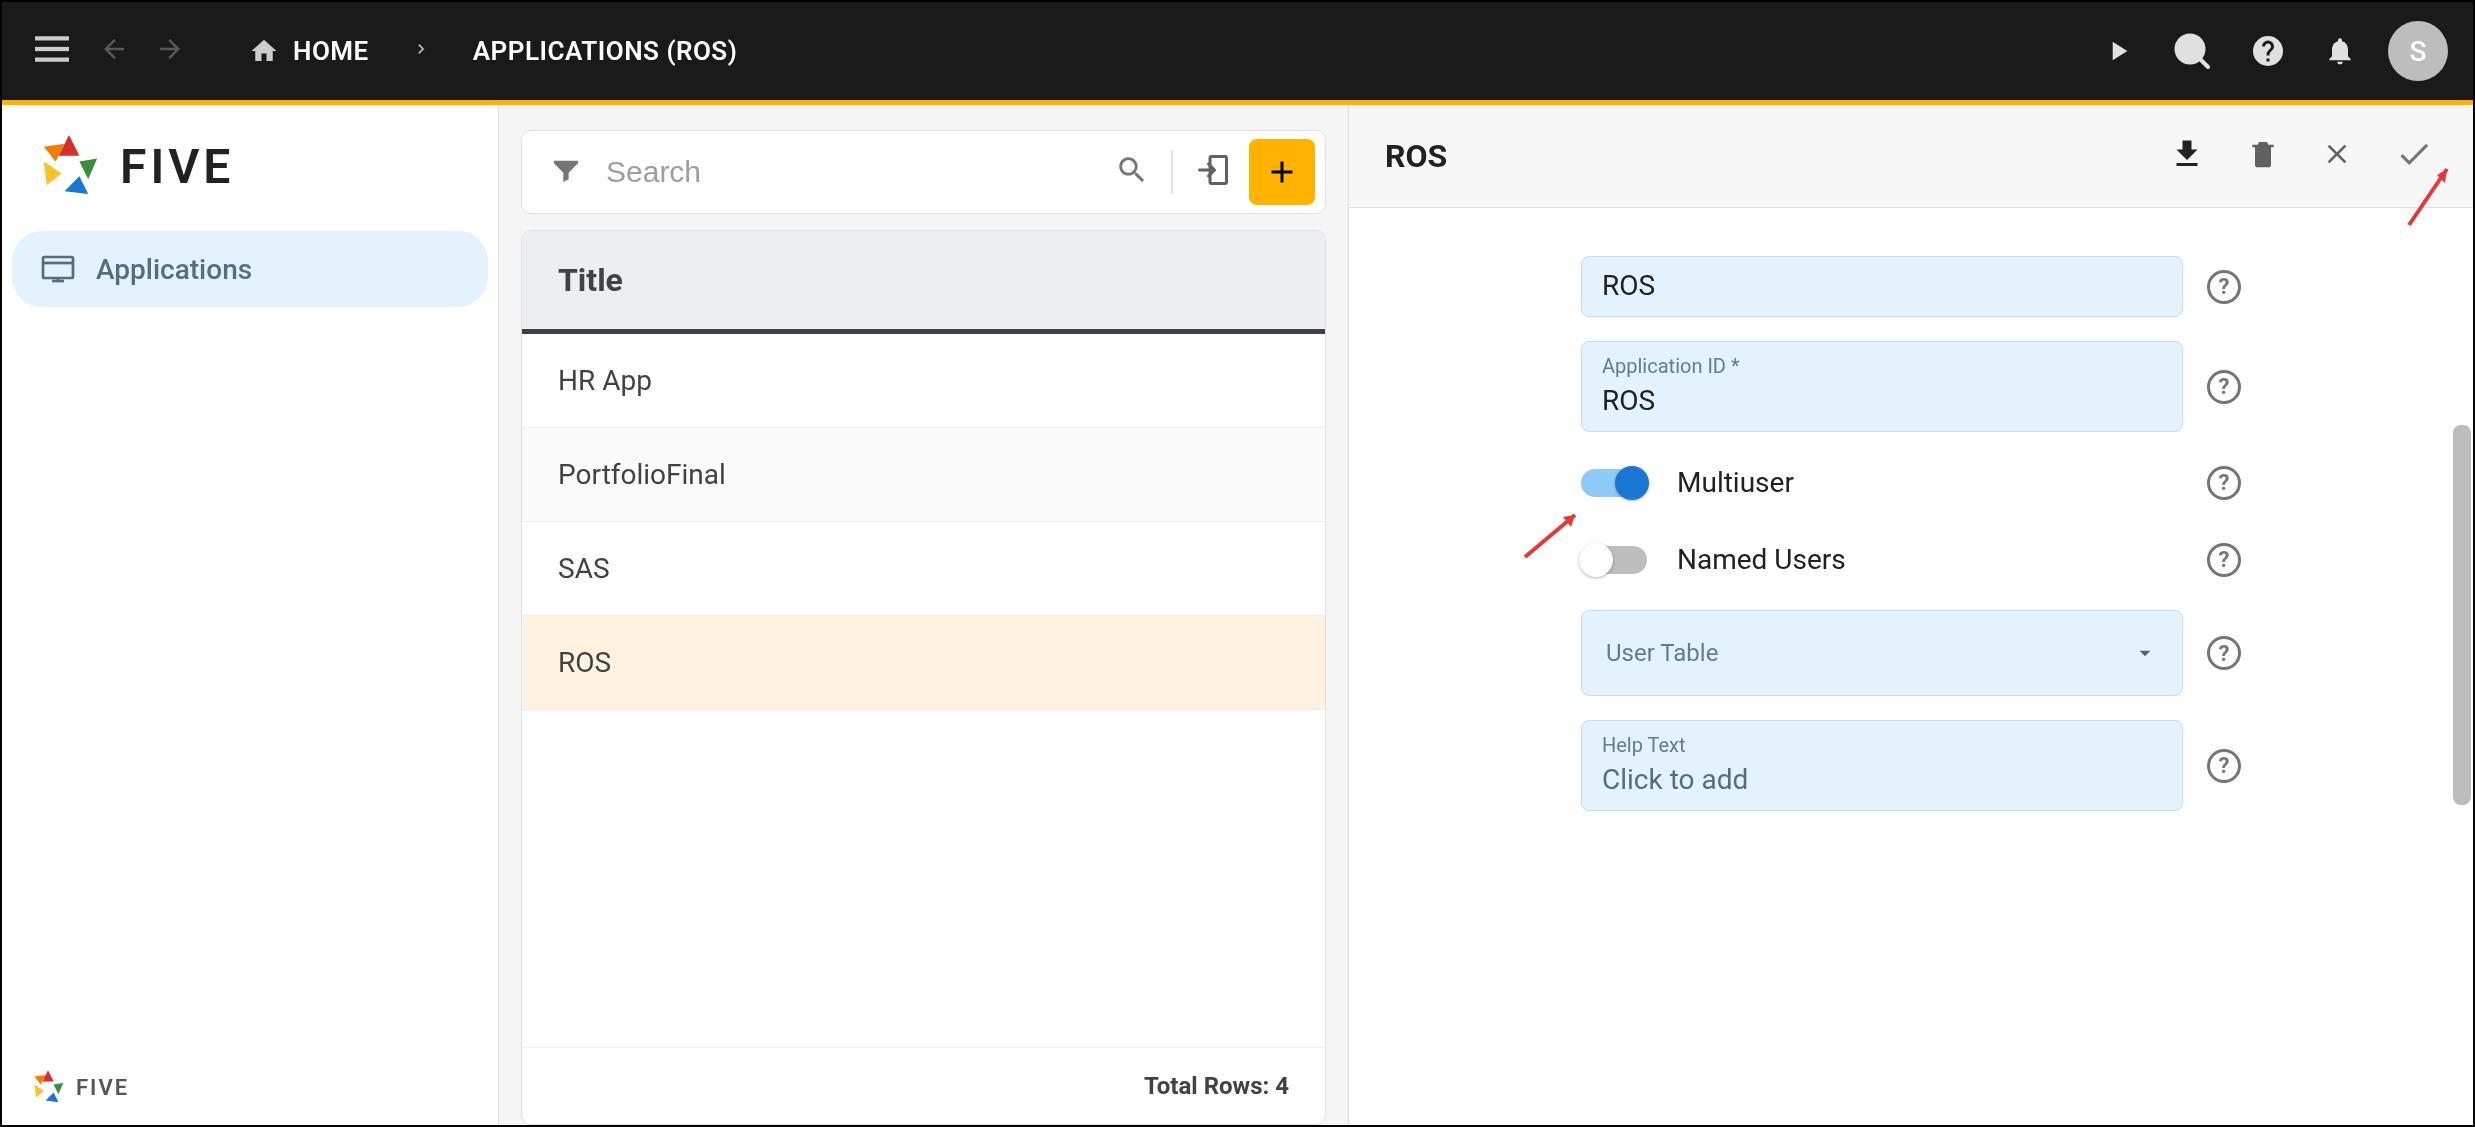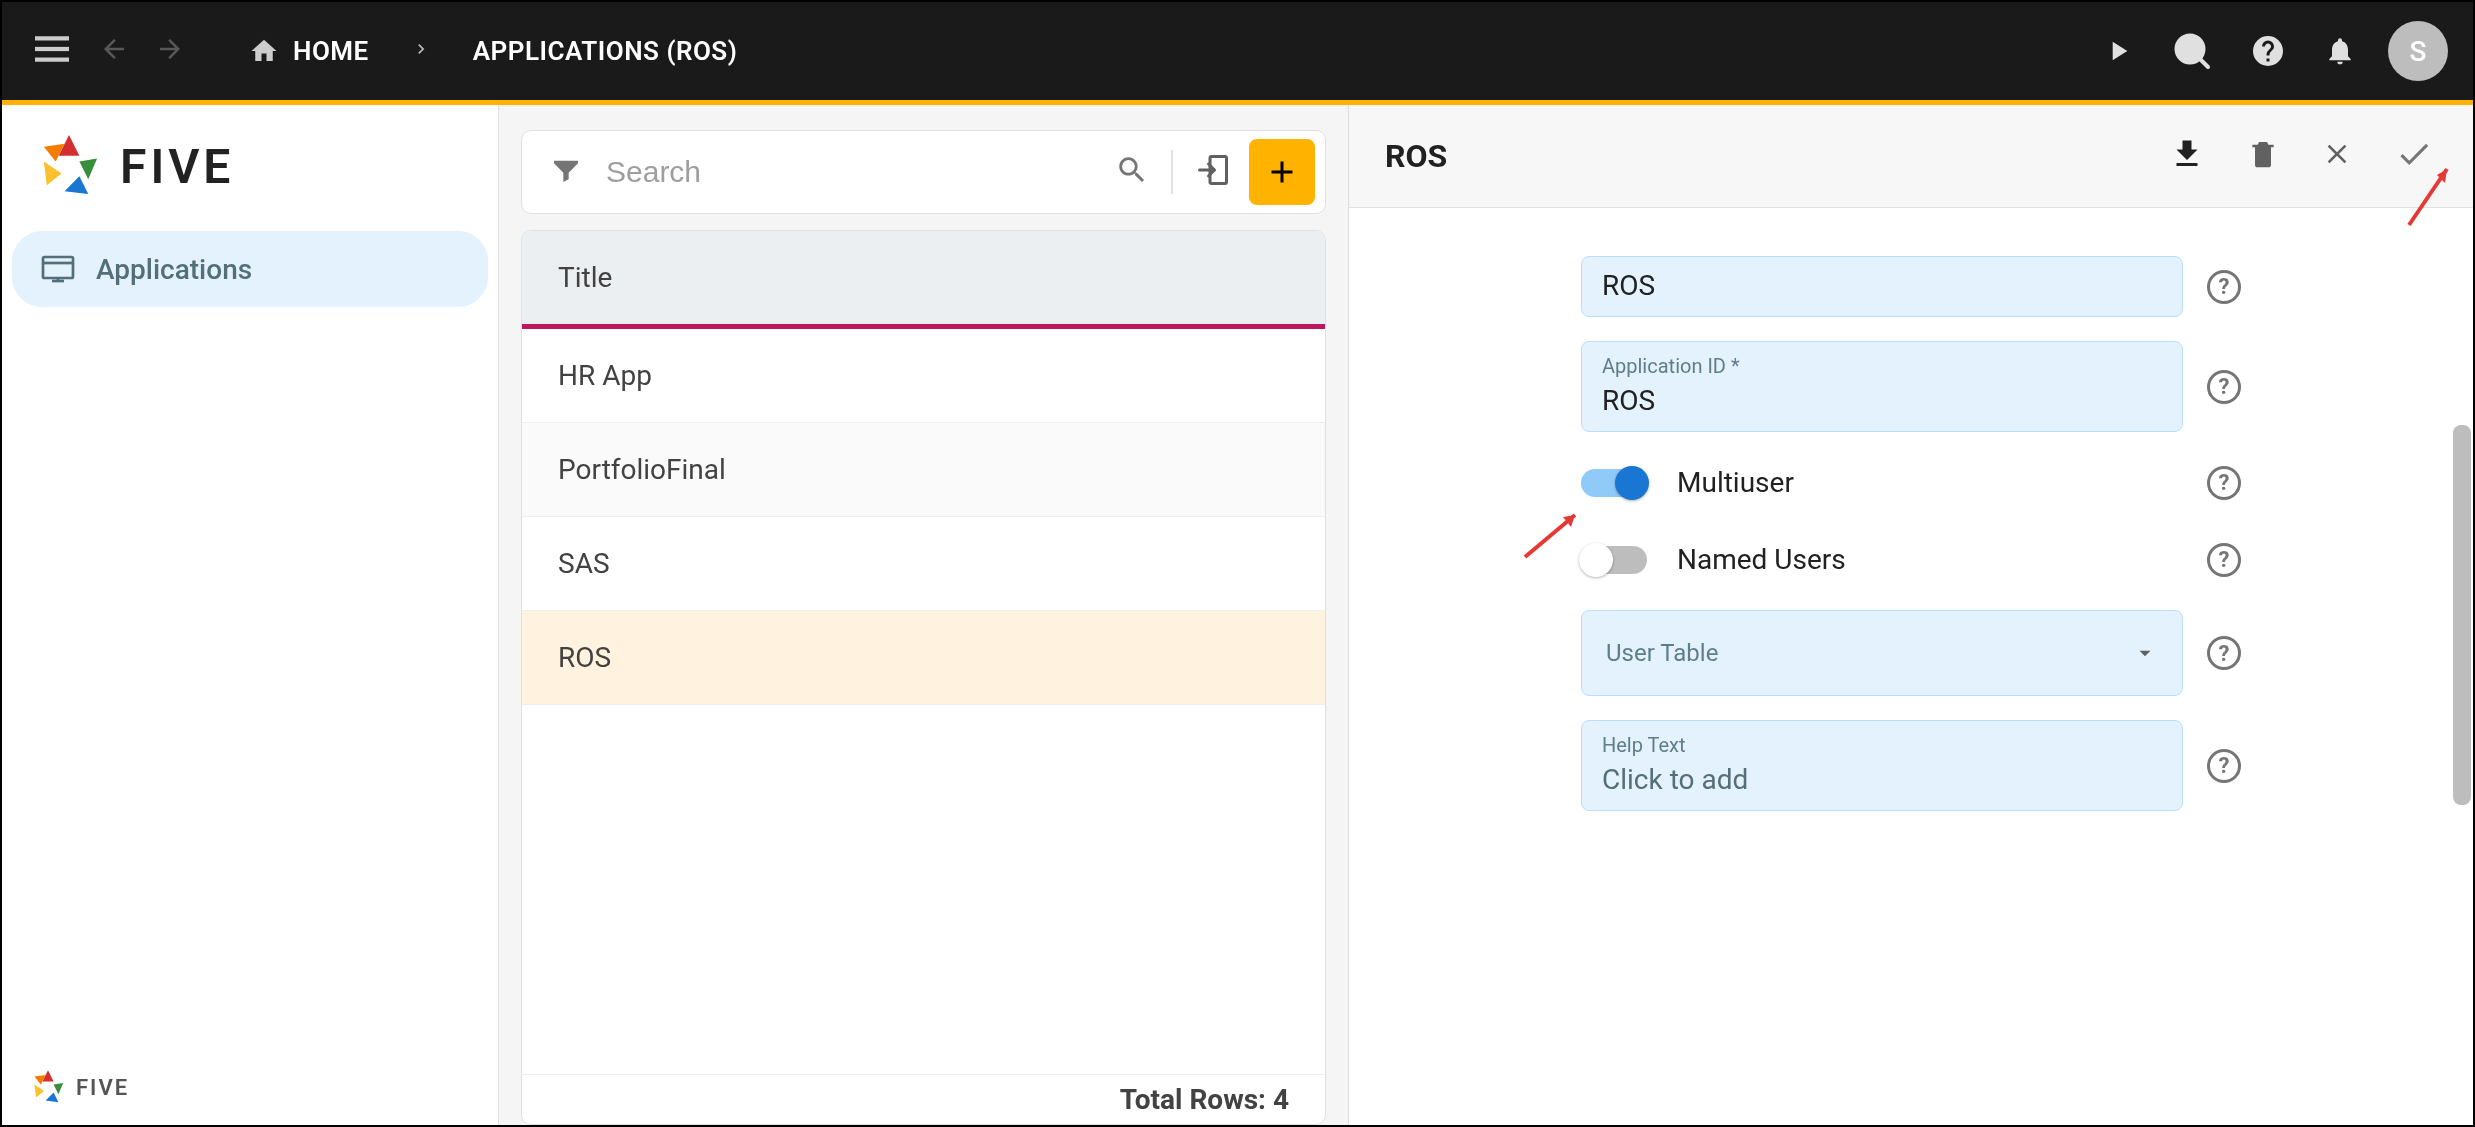--- a/index.html
+++ b/index.html
@@ -87,32 +87,32 @@
       align-items: center; justify-content: center; border-radius: 8px;
       cursor: pointer; margin-left: 6px;
     }
     .add-btn svg { fill: #000; }
 
     .list-box {
       background: #fff; border: 1px solid #e0e0e0; border-radius: 10px;
       display: flex; flex-direction: column; flex: 1; overflow: hidden;
     }
     .list-header {
-      background: #eceff1; padding: 30px 36px; font-size: 28px; font-weight: 400; color: #424242;
-      border-bottom: 5px solid #be185d;
+      background: #eceff1; padding: 30px 36px; font-size: 32px; font-weight: 700; color: #424242;
+      border-bottom: 5px solid #404040;
     }
     .list-row {
       padding: 30px 36px; font-size: 28px; color: #424242;
       border-bottom: 1px solid #eee; cursor: pointer;
     }
     .list-row.alt { background: #fafafa; }
     .list-row.selected { background: #fff3e0; }
     .list-spacer { flex: 1; }
     .list-footer {
-      padding: 8px 36px; text-align: right; font-size: 28px; font-weight: 700; color: #424242;
+      padding: 24px 36px; text-align: right; font-size: 24px; font-weight: 700; color: #424242;
       border-top: 1px solid #eee;
     }
 
     .right-panel {
       flex: 1; background: #fff; display: flex; flex-direction: column;
     }
     .detail-header {
       display: flex; align-items: center; padding: 26px 36px; border-bottom: 1px solid #e0e0e0;
       background: #f7f7f7;
     }

